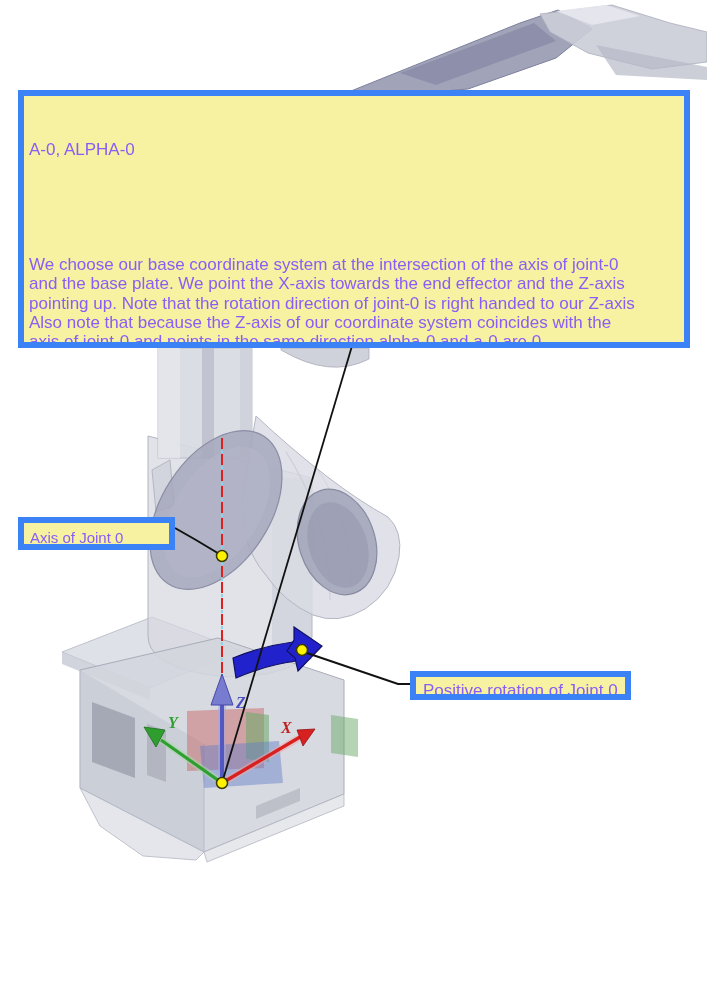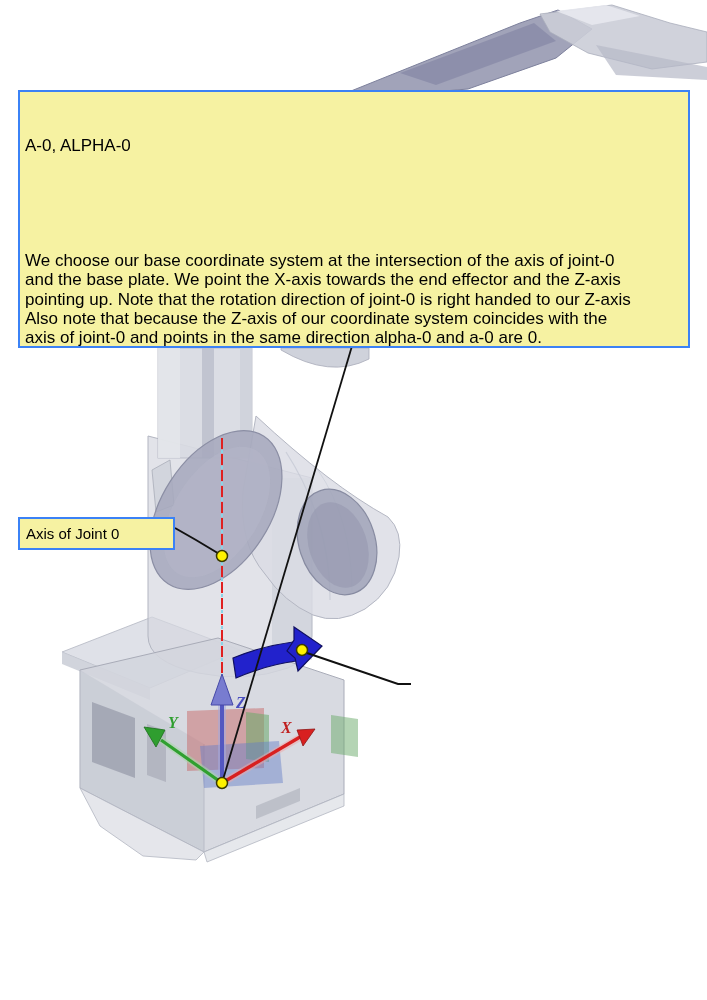--- a/index.html
+++ b/index.html
@@ -1,20 +1,20 @@
 <!DOCTYPE html>
 <html><head>
 <meta charset="utf-8">
 <style>
   html,body{margin:0;padding:0;background:#fff}
   .page{position:relative;width:707px;height:1000px;background:#ffffff;overflow:hidden;
         font-family:"Liberation Sans",sans-serif;color:#000}
   .page svg{position:absolute;left:0;top:0;z-index:1}
-  .note{position:absolute;z-index:2;background:#F6F2A2;border:2px solid #3b82f6;
-        box-sizing:border-box;color:#000000}
+  .note{position:absolute;z-index:2;background:#F6F2A2;border:6px solid #3b82f6;
+        box-sizing:border-box;color:#8b5cf6}
   .info-box{left:18px;top:90px;width:672px;height:258px;
             padding:5px 2px 0 5px;font-size:17px;line-height:19.3px;
             white-space:pre;overflow:hidden}
   .gap{height:19px}
   .callout-label{white-space:nowrap;overflow:hidden}
   .axis-label-box{left:18px;top:517px;width:157px;height:33px;
                   font-size:15px;line-height:27px;padding:1px 0 0 6px}
   .rot-label-box{left:410px;top:671px;width:221px;height:29px;
                  font-size:17px;line-height:23px;padding:2px 0 0 7px}
 </style>
@@ -129,14 +129,17 @@
     
     
     
     
   </div>
 
   <div class="note callout-label axis-label-box">
     <span>Axis of Joint 0</span>
   </div>
 
+  <div class="note callout-label rot-label-box">
+    <span>Positive rotation of Joint 0</span>
+  </div>
 
 </div>
 
 </body></html>

